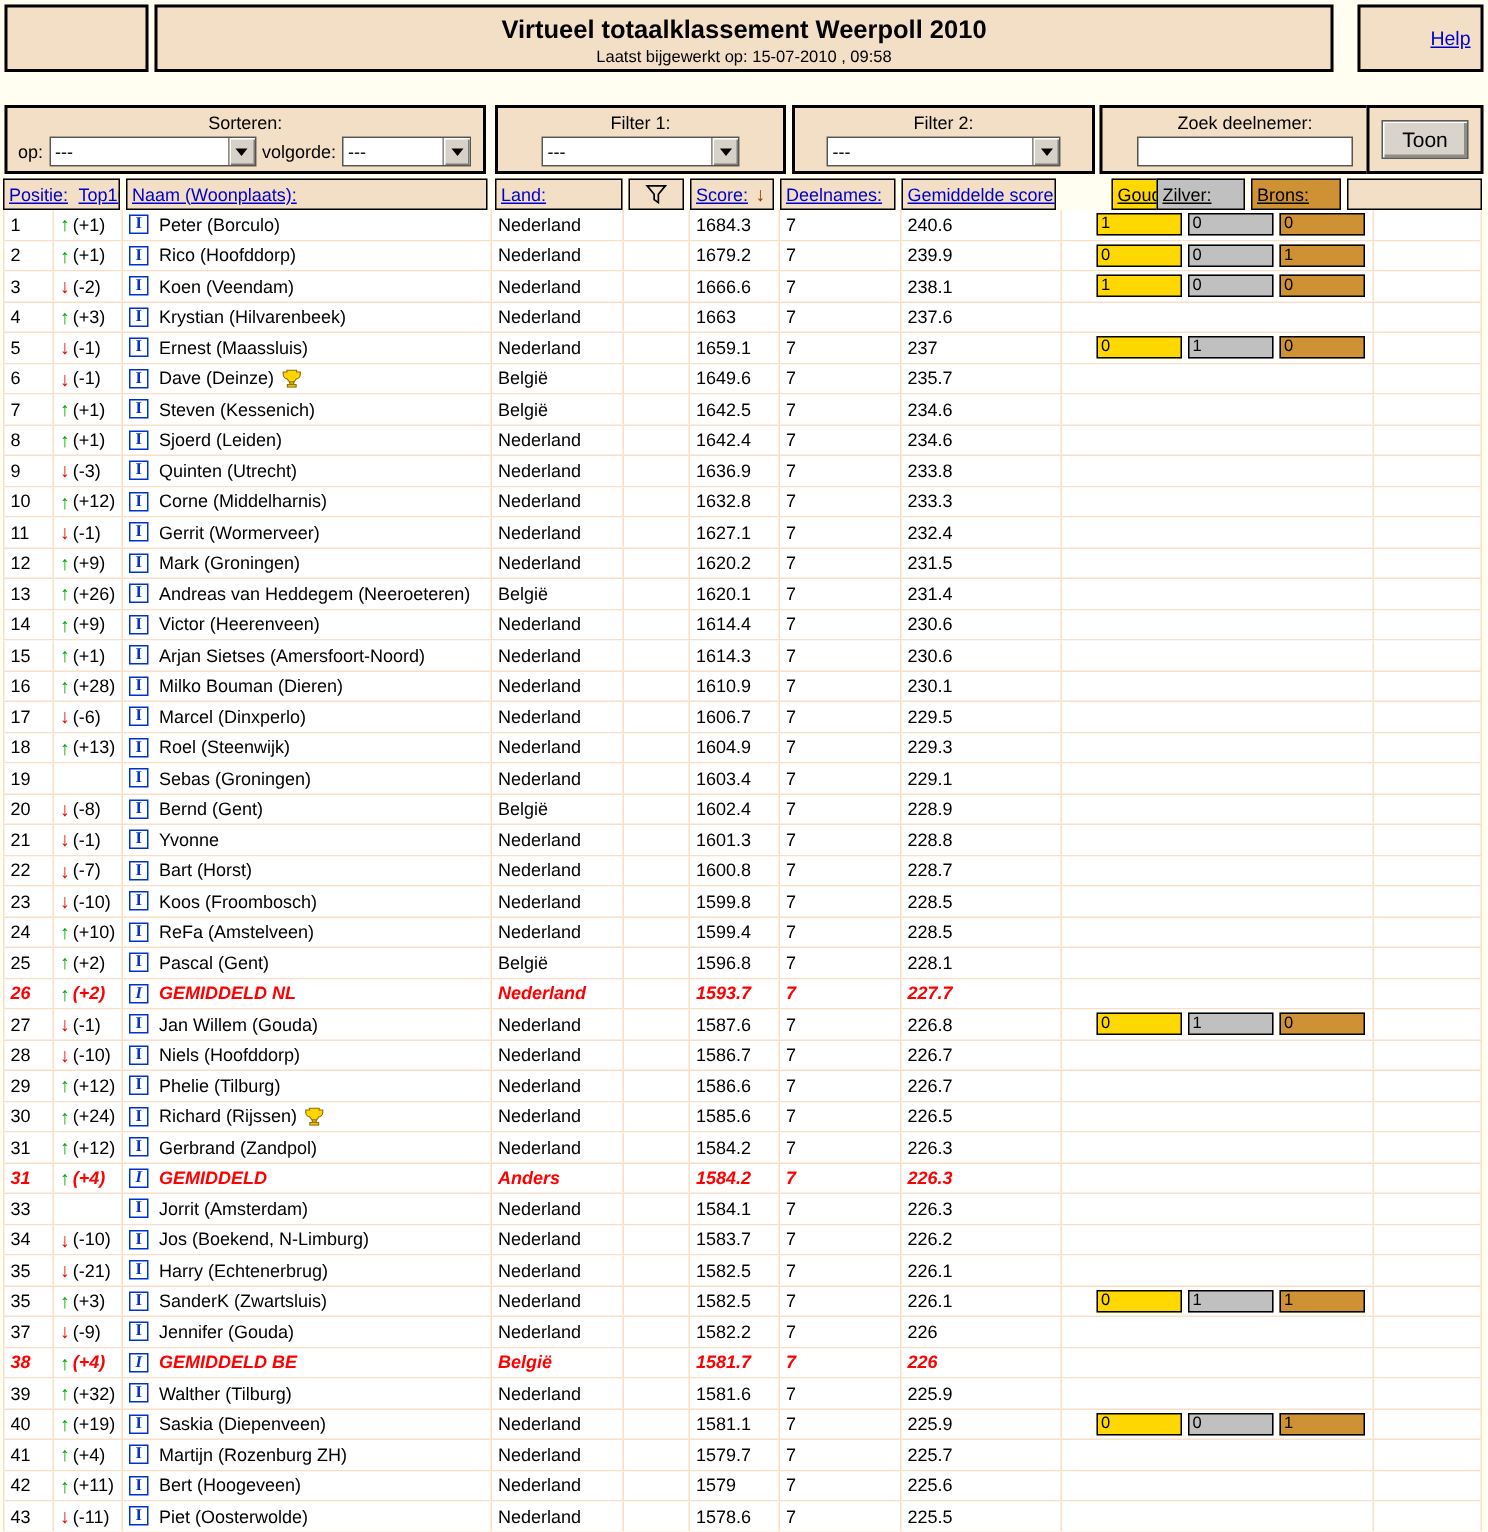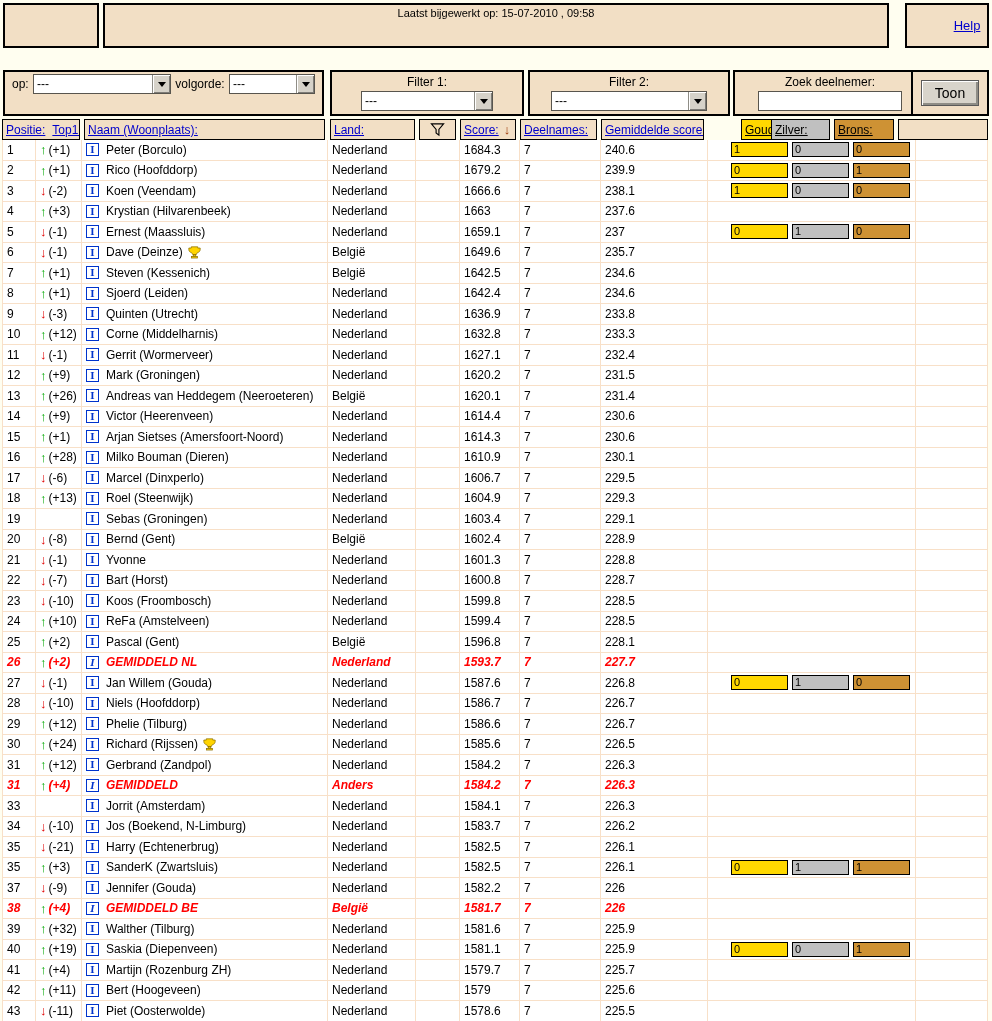--- a/index.html
+++ b/index.html
@@ -20,21 +20,21 @@
   #help-box .link { font-size:13px;padding-left:40px; }
 
   
   .ctrl { top:70px; height:46px; }
   #sort-box    { left:3px;   width:321px; }
   #filter1-box { left:330px; width:194px; }
   #filter2-box { left:528px; width:202px; }
   #search-box  { left:733px; width:194px; }
   #toon-box    { left:911px; width:78px; display:flex; align-items:center; justify-content:center; }
   .ctrl-label { text-align:center; margin-top:3px; font-size:12px; }
-  .ctrl-row { display:flex; align-items:center; padding:0 7px; margin-top:2px; gap:4px;justify-content:space-between; }
+  .ctrl-row { display:flex; align-items:center; padding:0 7px; margin-top:2px; gap:4px; }
   .center-row { justify-content:center; }
   .select { height:20px; background:#fff; border:1px solid #58554E; display:flex; align-items:stretch; box-sizing:border-box; cursor:default; }
   .select .val { flex:1; padding-left:3px; line-height:18px; overflow:hidden; }
   .select .btn { width:17px; background:#D6D2C9; border-left:1px solid #8f8d86;
       box-shadow:inset 1px 1px 0 #fff, inset -1px -1px 0 #7e7c77;
       display:flex; align-items:center; justify-content:center; }
   .tri { width:0; height:0; border-left:4px solid transparent; border-right:4px solid transparent; border-top:5px solid #000; }
   .sel-op { width:138px; }
   .sel-volgorde { width:86px; }
   .sel-filter1 { width:132px; }
@@ -91,27 +91,29 @@
   .medal.gold   { left:23px;  background:var(--gold,#FFD800); }
   .medal.silver { left:84px;  background:var(--silver,#C0C0C0); }
   .medal.bronze { left:145px; background:var(--bronze,#CE9234); }
   .trow.red, .trow.red .c, .trow.red .chg { color:var(--red,#FF0000); font-weight:bold;font-style:italic; }
 </style>
 </head>
 <body>
 
 <div class="box" id="corner-box"></div>
 <div class="box" id="title-box">
+  <div class="page-title">Virtueel totaalklassement Weerpoll 2010</div>
   <div class="page-subtitle">Laatst bijgewerkt op: 15-07-2010 , 09:58</div>
 </div>
 <div class="box" id="help-box">
   <span class="link">Help</span>
 </div>
 
 <div class="box ctrl" id="sort-box">
+  <div class="ctrl-label">Sorteren:</div>
   <div class="ctrl-row">
     <span>op:</span>
     <div class="select sel-op">
       <span class="val">---</span>
       <span class="btn">
           <span class="tri"></span>
         </span>
     </div>
     <span>volgorde:</span>
     <div class="select sel-volgorde">

